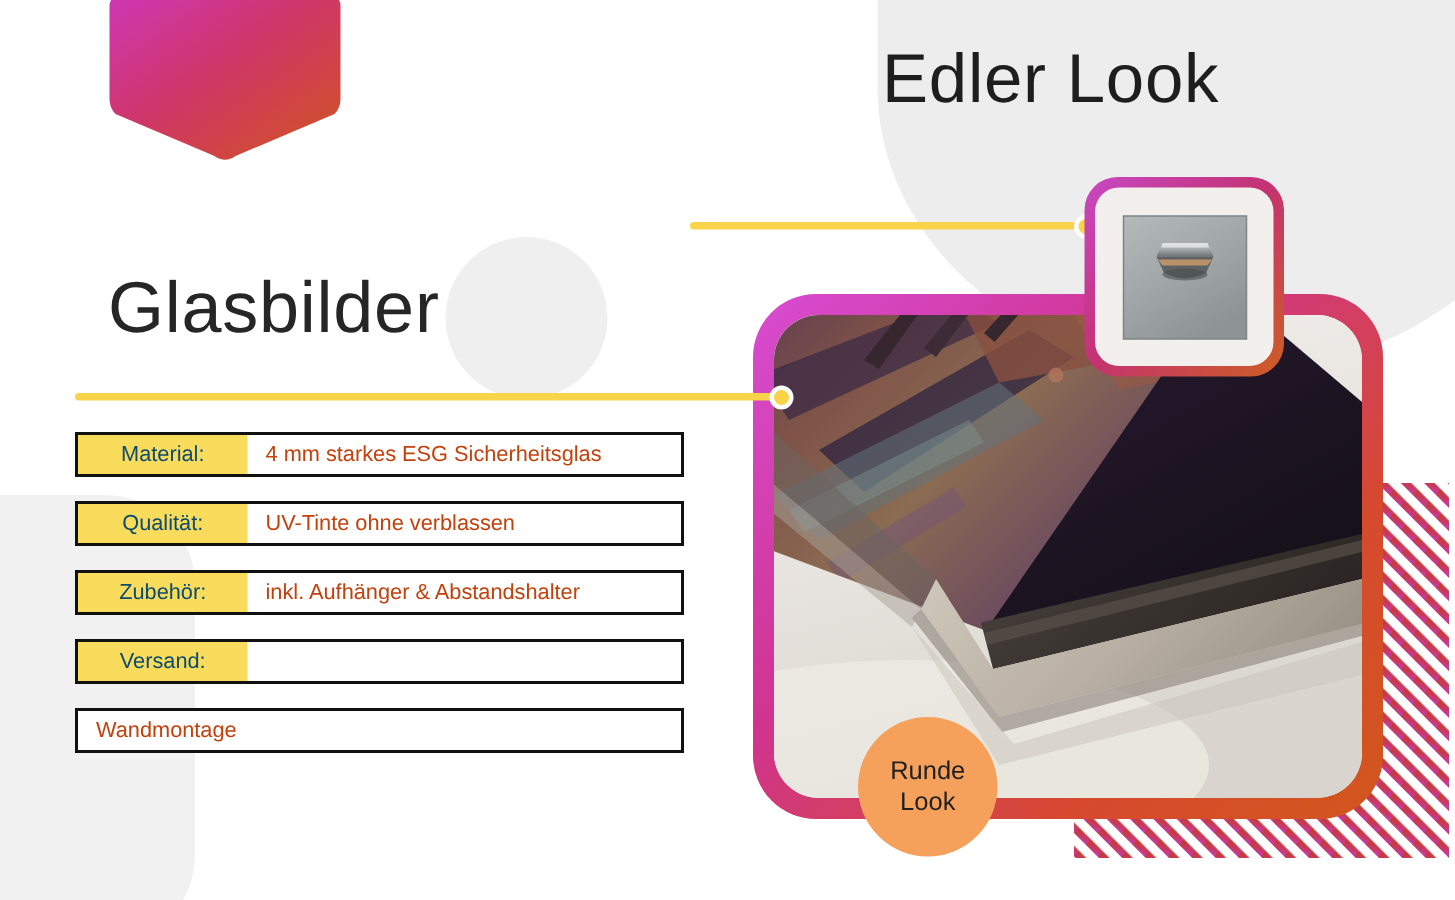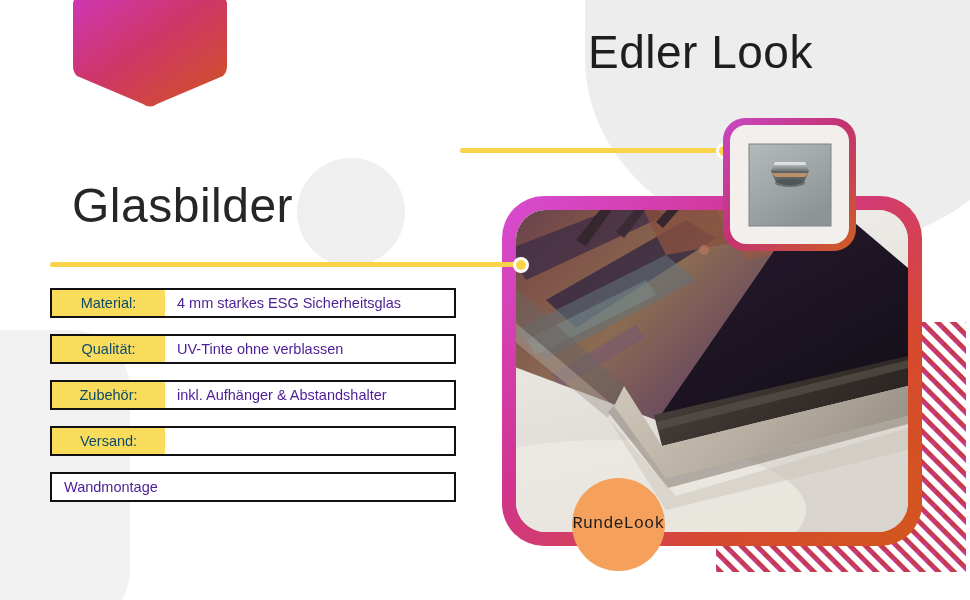--- a/index.html
+++ b/index.html
@@ -125,21 +125,21 @@
     font-size:14.5px;
     color:#0c4a6e;
     box-sizing:border-box;
   }
   .spec-val{
     flex:1;
     display:flex;
     align-items:center;
     padding-left:12px;
     font-size:14.5px;
-    color:#4c1d95;
+    color:#c2410c;
     box-sizing:border-box;
   }
 
   
   .stripes{
     position:absolute;
     left:716px;top:322px;
     width:250px;height:250px;
     z-index:1;
   }
@@ -187,26 +187,25 @@
   .callout-svg{display:block;width:86px;height:86px;}
 
   
   .badge-round{
     position:absolute;
     left:572px;top:478px;
     width:93px;height:93px;
     border-radius:50%;
     background:#F5A15C;
     display:flex;
-    flex-direction:row;
+    flex-direction:column;
     align-items:center;
     justify-content:center;
     z-index:8;
     line-height:1.22;
-    font-family:Liberation Mono, monospace;
   }
   .badge-round span{
     font-size:17px;
     color:#1F1F1F;
     display:block;
     text-align:center;
   }
 </style>
 </head>
 <body>

